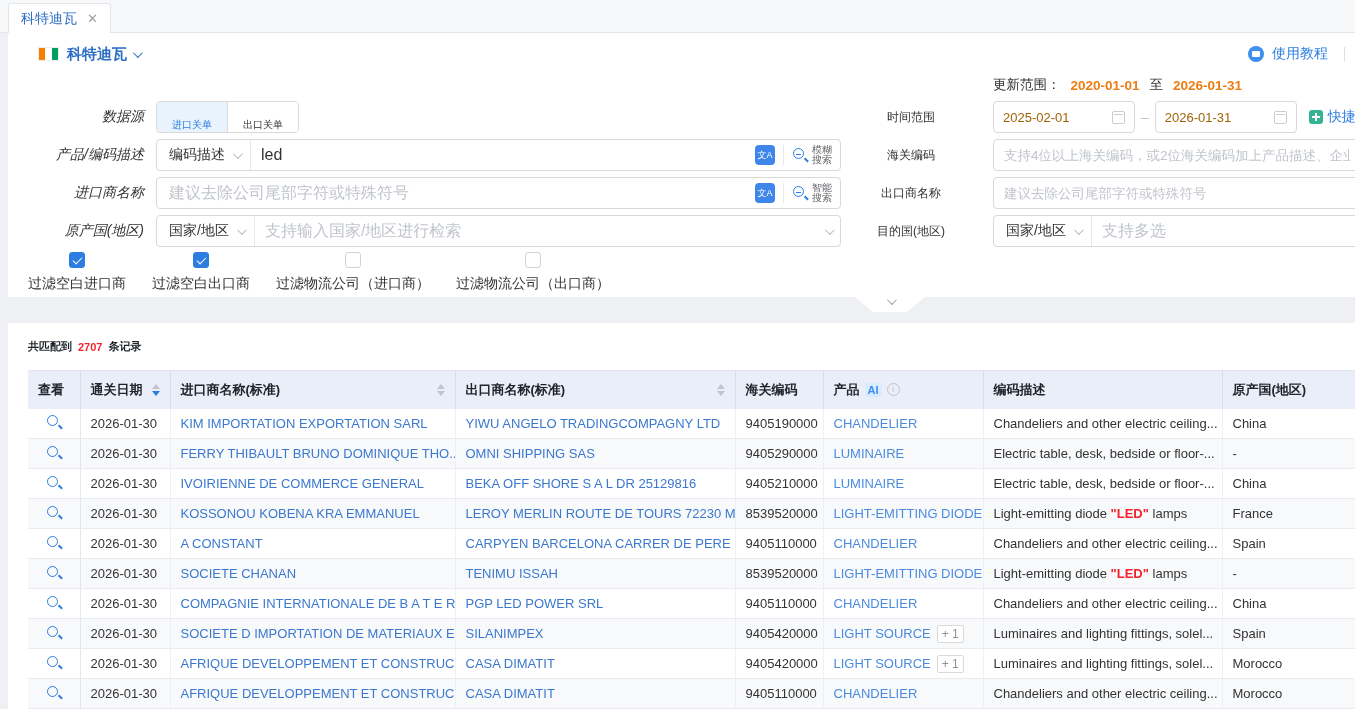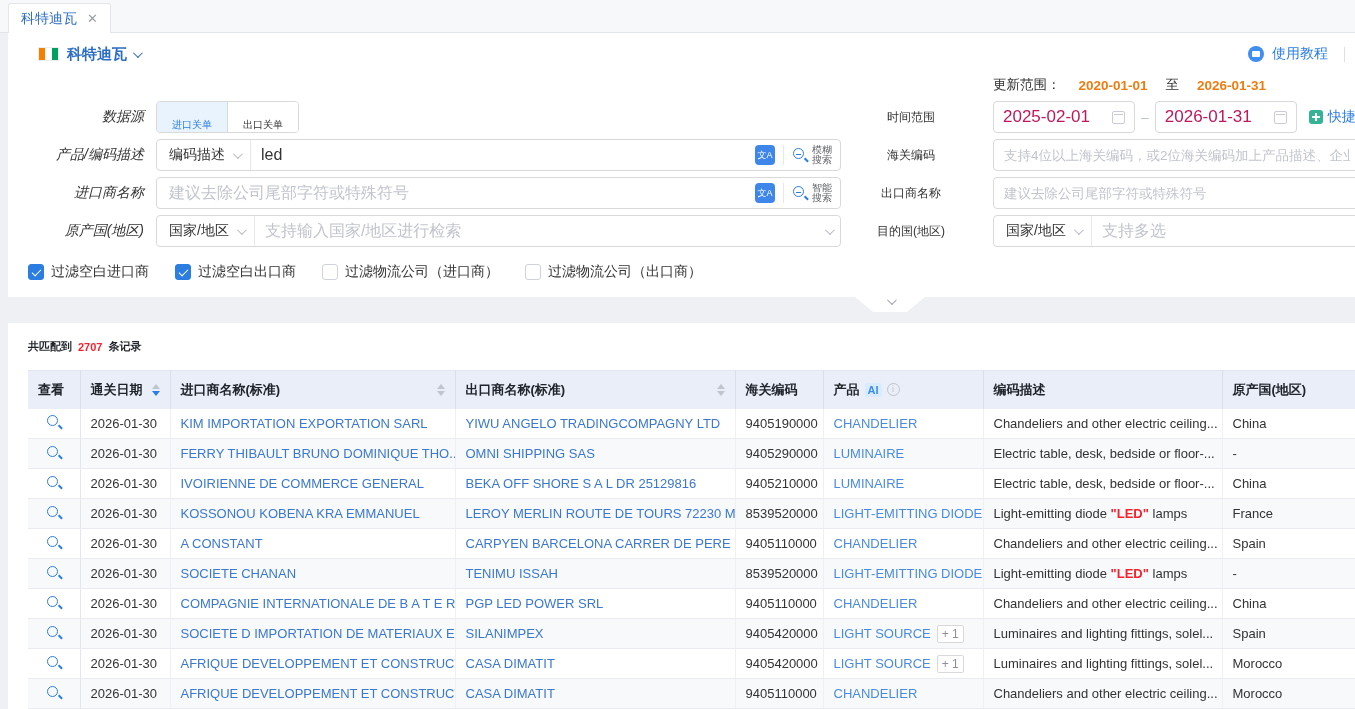--- a/index.html
+++ b/index.html
@@ -21,21 +21,21 @@
   .chev { display:inline-block; width:7px; height:7px; border-right:1.6px solid #6b7280; border-bottom:1.6px solid #6b7280; transform:rotate(45deg) translateY(-2px); }
   .chev.blue { border-color:#2b6cc4; }
   .chev.light { border-color:#b6bac2; }
   .header-right { margin-left:auto; display:flex; align-items:center; gap:8px; }
   .tut-icon { width:16px; height:16px; border-radius:50%; background:#3f8ef0; position:relative; }
   .tut-icon::after { content:''; position:absolute; left:4px; top:5px; width:8px; height:6px; background:#fff; border-radius:1px; }
   .tut-label { color:#2b7de1; font-size:14px; }
   .vdiv { width:1px; height:15px; background:#dcdfe6; margin-left:8px; }
 
   
-  .update-line { padding-left:985px; height:20px; display:flex; align-items:center; gap:18px; font-size:13.5px; color:#333; white-space:nowrap; }
+  .update-line { padding-left:985px; height:20px; display:flex; align-items:center; gap:10px; font-size:13.5px; color:#333; white-space:nowrap; }
   .update-line b { color:#ee7d11; }
   .frow { display:flex; align-items:center; height:32px; margin-top:6px; }
   .lbl { width:148px; text-align:right; padding-right:12px; color:#333; white-space:nowrap; font-size:14px;font-style:italic; }
   .lbl-r { width:152px; text-align:center; padding-right:12px; color:#333; white-space:nowrap; font-size:12px; }
   .field-l { width:685px; display:flex; align-items:center; }
   .field-r { flex:1; min-width:0; display:flex; align-items:center; margin-right:-6px; }
 
   .seg { display:inline-flex; border:1px solid #d9d9d9; border-radius:4px; overflow:hidden; height:32px; }
   .seg-btn { padding:8px 15px; line-height:30px; font-size:10px; background:#fff; color:#333; cursor:pointer; }
   .seg-btn.active { background:#e8f3fd; color:#2b7de1; }
@@ -52,32 +52,32 @@
   .srch { position:relative; width:16px; height:16px; }
   .srch::before { content:''; position:absolute; left:1px; top:1px; width:9px; height:9px; border:1.6px solid #2b7de1; border-radius:50%; }
   .srch .minus { position:absolute; left:4px; top:6.5px; width:5px; height:1.6px; background:#2b7de1; }
   .srch::after { content:''; position:absolute; left:11.5px; top:11.5px; width:5px; height:1.6px; background:#2b7de1; transform:rotate(45deg); }
   .two-line { font-size:10px; line-height:10px; color:#606266; }
 
   .txt { display:flex; align-items:center; width:100%; height:32px; border:1px solid #d9d9d9; border-radius:4px; background:#fff; }
   .txt input { flex:1; min-width:0; border:none; outline:none; height:100%; padding:0 10px; font-size:13.5px; font-family:inherit; color:#333; background:transparent; }
 
   .date-box { width:142px; height:32px; border:1px solid #d9d9d9; border-radius:4px; background:#fff; display:flex; align-items:center; padding:0 9px; gap:6px; }
-  .date-box input { flex:1; min-width:0; border:none; outline:none; font-size:17px; font-family:inherit; color:#be185d; }
+  .date-box input { flex:1; min-width:0; border:none; outline:none; font-size:13px; font-family:inherit; color:#a16207; }
   .cal { width:13px; height:13px; border:1.3px solid #c9ccd4; border-radius:2px; position:relative; flex:none; }
   .cal::before { content:''; position:absolute; top:2px; left:1px; right:1px; height:1.2px; background:#c9ccd4; }
   .dash { color:#c0c4cc; margin:0 6px; }
   .quick { display:flex; align-items:center; gap:5px; margin-left:12px; white-space:nowrap; cursor:pointer; }
   .quick-icon { width:14px; height:14px; border-radius:3px; background:#35b394; position:relative; }
   .quick-icon::after { content:''; position:absolute; left:6px; top:3px; width:2px; height:8px; background:#fff; }
   .quick-icon::before { content:''; position:absolute; left:3px; top:6px; width:8px; height:2px; background:#fff; }
   .quick-label { color:#2b7de1; font-size:14px; }
 
   .cb-row { display:flex; align-items:center; gap:26px; padding-left:20px; margin-top:14px; height:22px; }
-  .cb-item { display:flex; align-items:center; gap:7px; cursor:pointer; }
+  .cb-item { display:flex; align-items:center; gap:7px; cursor:pointer;flex-direction:column; }
   .cb { width:16px; height:16px; border-radius:3px; border:1px solid #cfd3d9; background:#fff; position:relative; flex:none; }
   .cb.checked { background:#2b7de1; border-color:#2b7de1; }
   .cb.checked::after { content:''; position:absolute; left:5px; top:2px; width:4px; height:8px; border-right:1.8px solid #fff; border-bottom:1.8px solid #fff; transform:rotate(45deg); }
   .cb-label { font-size:14px; color:#333; }
 
   .notch { position:absolute; left:847px; bottom:-15px; width:70px; height:15px; background:#fff; clip-path:polygon(0 0,100% 0,74% 100%,26% 100%); display:flex; justify-content:center; cursor:pointer; }
   .notch .chev { margin-top:1px; width:7px; height:7px; border-color:#9aa0a8; }
 
   
   .results { margin:26px 0 0 8px; background:#fff; padding:16px 0 0 20px; min-height:365px; }

